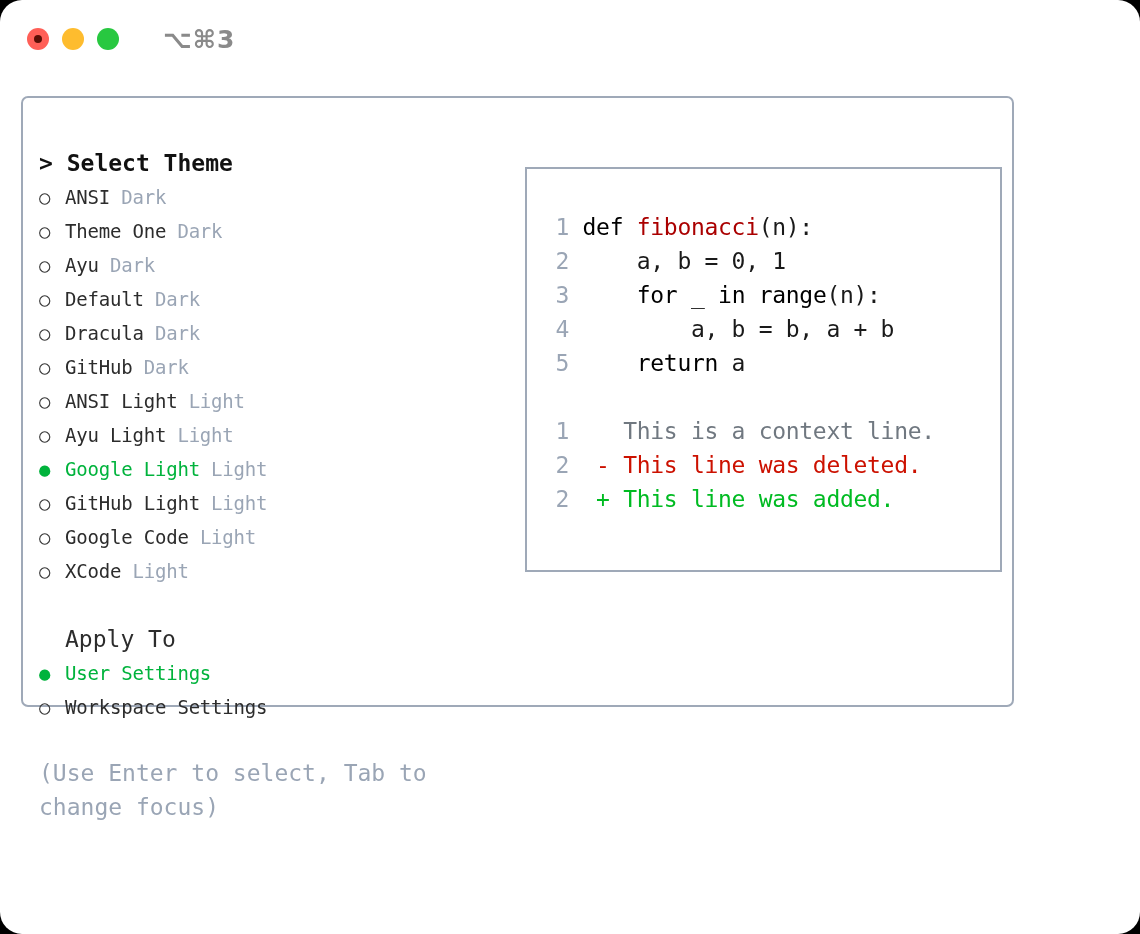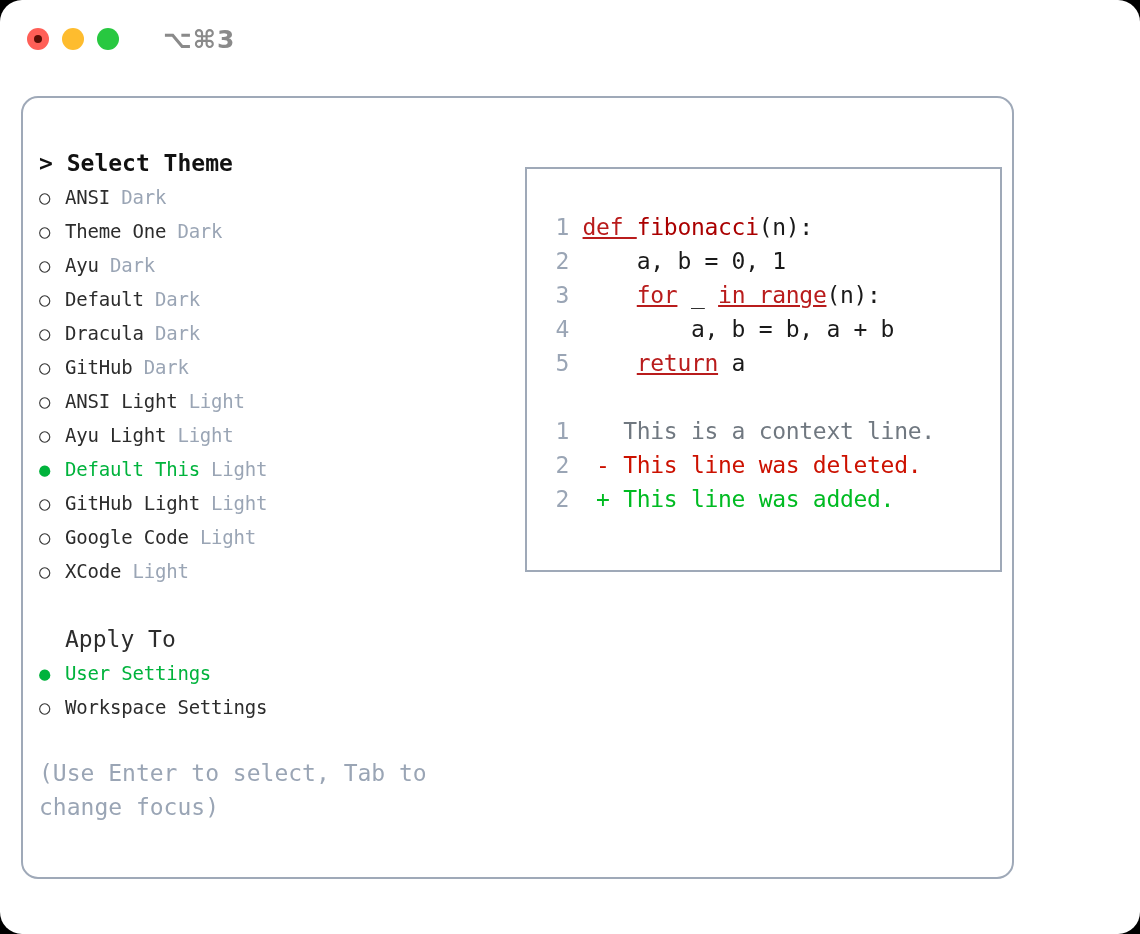--- a/index.html
+++ b/index.html
@@ -66,23 +66,23 @@
     color: #8a8a8a;
     letter-spacing: 1px;
   }
 
   
   .panel {
     position: absolute;
     left: 21px;
     top: 96px;
     width: 993px;
-    height: 783px;
+    height: 611px;
     border: 2px solid #9fa9b8;
-    border-radius: 17px;
+    border-radius: 7px;
     box-sizing: border-box;
     background: #ffffff;
   }
 
   .panel-inner {
     position: absolute;
     left: 0; top: 0;
     width: 100%; height: 100%;
     display: flex;
   }
@@ -168,21 +168,21 @@
     color: #1a1a1a;
     padding-left: 18px;
     letter-spacing: -0.3px;
   }
   .ln {
     display: inline-block;
     width: 24px;
     text-align: right;
     color: #9aa5b5;
   }
-  .kw  { color: #b91c1c; text-decoration: underline; }
+  .kw  { color: #000000; }
   .fn  { color: #aa0000; text-align: center; }
   .plain { color: #1a1a1a; }
   .blank-line { height: 34px; }
   .ctx { color: #707880; }
   .del { color: #cc1100; }
   .add { color: #00bb22; }
 </style>
 </head>
 <body>
 
@@ -204,21 +204,21 @@
         <div class="list-header">&gt; Select Theme</div>
         <div id="theme-items">
             <div class="list-line"><span class="marker unsel">○</span><span class="theme-name">ANSI</span><span class="variant"> Dark</span></div>
             <div class="list-line"><span class="marker unsel">○</span><span class="theme-name">Theme One</span><span class="variant"> Dark</span></div>
             <div class="list-line"><span class="marker unsel">○</span><span class="theme-name">Ayu</span><span class="variant"> Dark</span></div>
             <div class="list-line"><span class="marker unsel">○</span><span class="theme-name">Default</span><span class="variant"> Dark</span></div>
             <div class="list-line"><span class="marker unsel">○</span><span class="theme-name">Dracula</span><span class="variant"> Dark</span></div>
             <div class="list-line"><span class="marker unsel">○</span><span class="theme-name">GitHub</span><span class="variant"> Dark</span></div>
             <div class="list-line"><span class="marker unsel">○</span><span class="theme-name">ANSI Light</span><span class="variant"> Light</span></div>
             <div class="list-line"><span class="marker unsel">○</span><span class="theme-name">Ayu Light</span><span class="variant"> Light</span></div>
-            <div class="list-line"><span class="marker sel">●</span><span class="theme-name selected">Default This</span><span class="variant"> Light</span></div>
+            <div class="list-line"><span class="marker sel">●</span><span class="theme-name selected">Google Light</span><span class="variant"> Light</span></div>
             <div class="list-line"><span class="marker unsel">○</span><span class="theme-name">GitHub Light</span><span class="variant"> Light</span></div>
             <div class="list-line"><span class="marker unsel">○</span><span class="theme-name">Google Code</span><span class="variant"> Light</span></div>
             <div class="list-line"><span class="marker unsel">○</span><span class="theme-name">XCode</span><span class="variant"> Light</span></div>
           </div>
 
         <div class="spacer-row"></div>
 
         <div class="apply-header">Apply To</div>
         <div id="apply-items">
             <div class="list-line"><span class="marker sel">●</span><span class="theme-name selected">User Settings</span></div>

